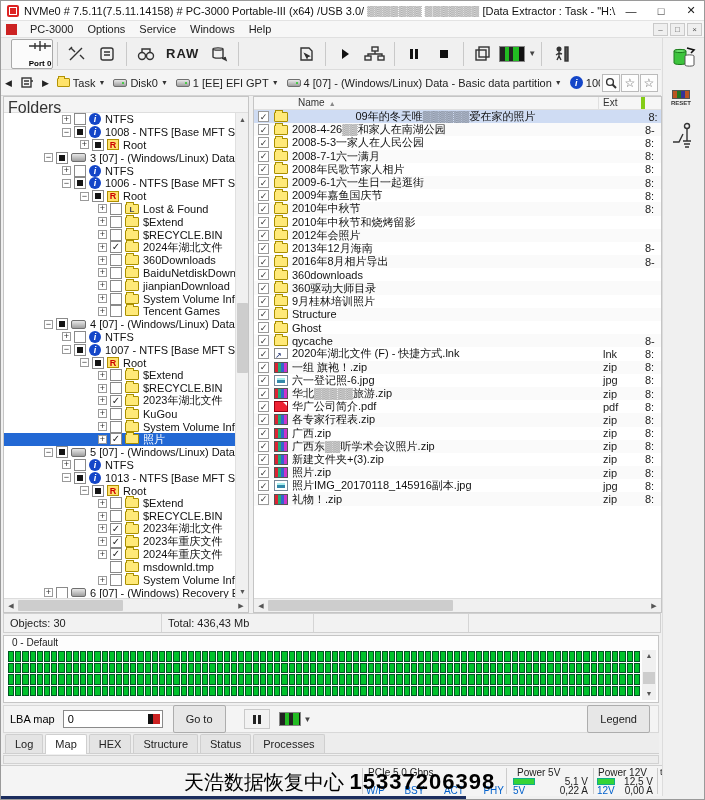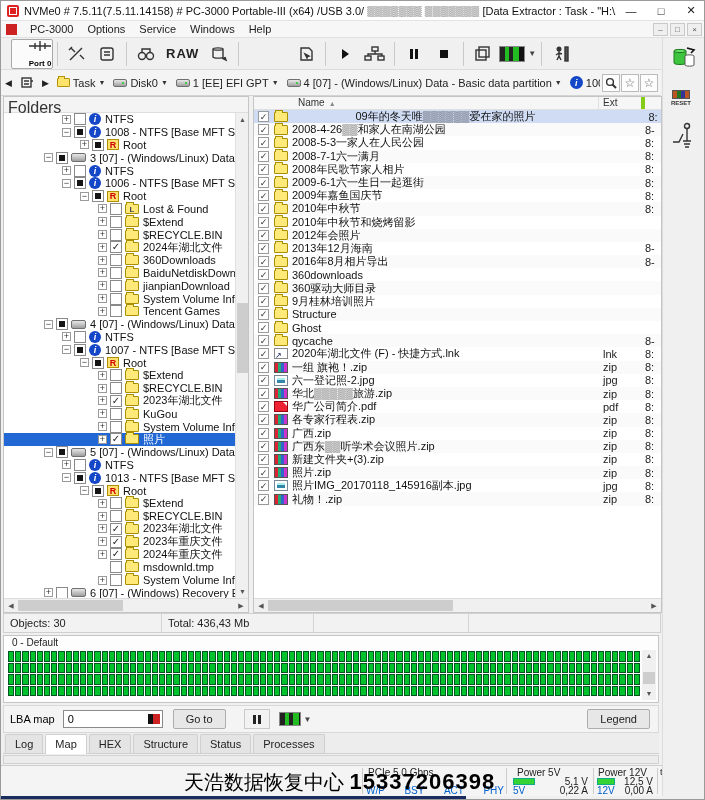--- a/index.html
+++ b/index.html
@@ -103,21 +103,21 @@
   #map-label{position:absolute;top:1px;left:8px;font-size:10px;color:#222;}
   #map-grid{position:absolute;top:15px;left:4px;right:18px;bottom:3px;display:grid;grid-template-columns:repeat(88,1fr);grid-auto-rows:10.5px;gap:1px;overflow:hidden;}
   .blk{background:var(--map-green,#0c2);border:1px solid #052;}
   #map-vs{position:absolute;top:14px;right:2px;width:14px;bottom:2px;background:#f0f0f0;}
   #map-vs .arr{position:absolute;left:0;width:14px;height:12px;font-size:7px;color:#555;text-align:center;line-height:12px;}
   #map-vs .thumb{position:absolute;left:1px;width:12px;top:22px;height:12px;background:#cdcdcd;}
   
   #lbarow{top:704px;left:2px;width:656px;height:28px;background:#f4f4f4;border:1px solid #d8d8d8;display:flex;align-items:center;font-size:11px;}
   #lba-input{width:100px;height:18px;border:1px solid #8a8a8a;background:#fff;margin-left:8px;display:flex;align-items:center;padding-left:4px;position:relative;}
   #lba-input .inico{position:absolute;right:2px;top:3px;width:12px;height:10px;background:linear-gradient(90deg,#111 0 5px,#c22 5px 12px);}
-  .btn{height:20px;border:1px solid #adadad;background:#e7e7e7;font-size:11px;color:#222;display:flex;align-items:center;justify-content:center;padding:0 12px;border-radius:2px;}
+  .btn{height:28px;border:1px solid #adadad;background:#e7e7e7;font-size:11px;color:#222;display:flex;align-items:center;justify-content:center;padding:0 12px;border-radius:2px;}
   #pause-sm{width:26px;height:20px;border:1px solid #c9c9c9;background:#f2f2f2;display:flex;align-items:center;justify-content:center;gap:2px;margin-left:18px;}
   #pause-sm i{width:3px;height:9px;background:#222;}
   #legend-btn{position:absolute;right:8px;}
   #lba-label{margin-left:6px;}
   
   #tabs{top:732px;left:2px;width:656px;height:21px;display:flex;align-items:flex-end;border-bottom:1px solid #cfcfcf;background:#ededed;}
   .tab{font-size:11px;color:#222;padding:3px 9px;border:1px solid #cfcfcf;border-bottom:none;background:#e4e4e4;margin-left:2px;border-radius:2px 2px 0 0;}
   .tab.active{background:#fff;font-weight:normal;position:relative;top:1px;padding-bottom:4px;}
   
   #pstrip{top:754px;left:2px;width:656px;height:9px;background:#ececec;border:1px solid #d2d2d2;}
@@ -705,21 +705,21 @@
         <div class="file-row">
           <span class="fcb"></span>
           <span class="fic fic-zip"></span>
           <span class="fname">一组 旗袍！.zip</span>
           <span class="fext">zip</span>
           <span class="fdate">8:</span>
         </div>
         <div class="file-row">
           <span class="fcb"></span>
           <span class="fic fic-jpg"></span>
-          <span class="fname">六一登记照-2.jpg</span>
+          <span class="fname">六一登记照-6.jpg</span>
           <span class="fext">jpg</span>
           <span class="fdate">8:</span>
         </div>
         <div class="file-row">
           <span class="fcb"></span>
           <span class="fic fic-zip"></span>
           <span class="fname">华北▒▒▒▒▒旅游.zip</span>
           <span class="fext">zip</span>
           <span class="fdate">8:</span>
         </div>

